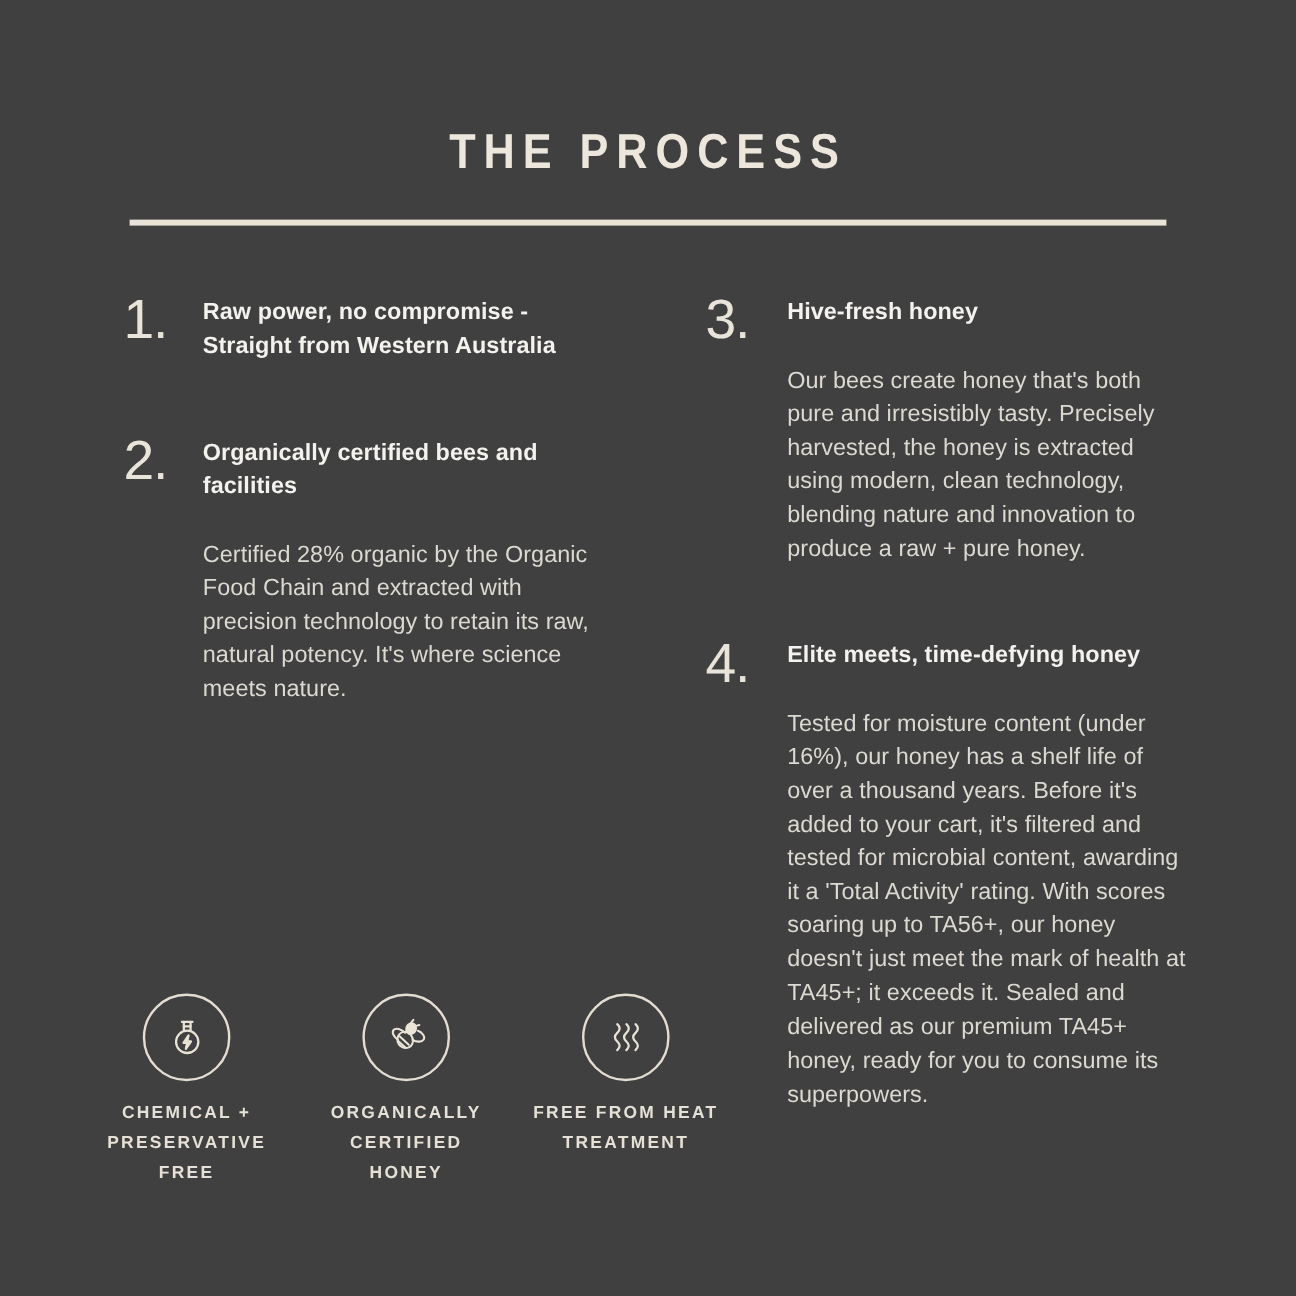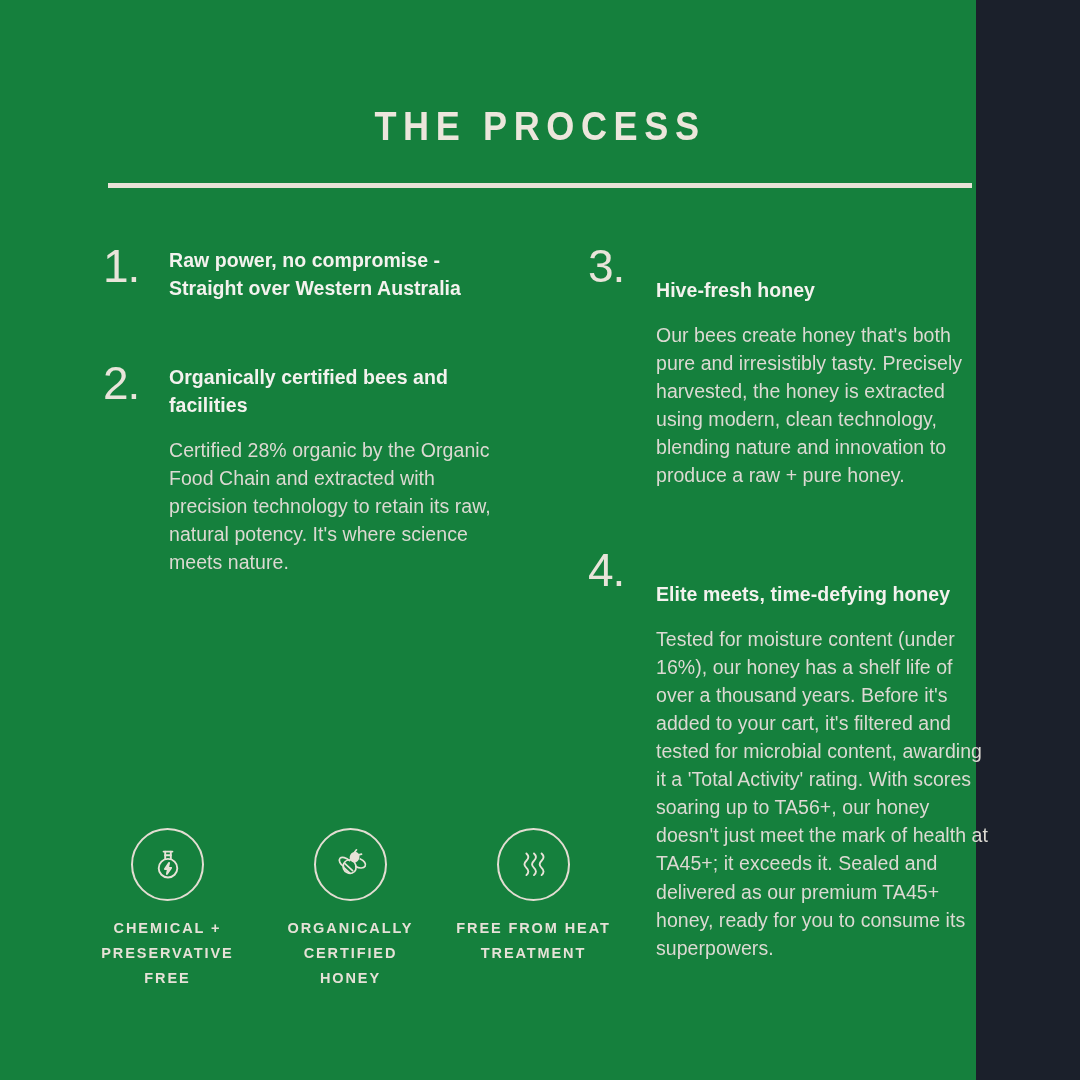--- a/index.html
+++ b/index.html
@@ -12,23 +12,23 @@
   }
 
   body {
     font-family:"Liberation Sans", sans-serif;
     color:#e8e4dc;
     -webkit-font-smoothing:antialiased;
   }
 
   .page {
     position:relative;
-    width:976px;
+    width:1080px;
     height:1080px;
-    background:#15803d;
+    background:#404040;
   }
 
   
   .title {
     position:absolute;
     top:103px;
     left:0;
     width:1080px;
     text-align:center;
     font-size:41px;
@@ -82,37 +82,37 @@
 
   .item-title {
     font-size:19.5px;
     font-weight:700;
     line-height:1.42;
     color:#f4f2ee;
     letter-spacing:0.05px;
   }
 
   .item-text {
-    margin-top:16px;
+    margin-top:28px;
     font-size:19.5px;
     font-weight:400;
     line-height:1.44;
     color:#dcd9d2;
     letter-spacing:0.05px;
   }
   .col-left  .item-text { max-width:330px; }
   .col-right .item-text { max-width:333px; }
   .col-left  .item-title { max-width:330px; }
-  .col-right .item-title { max-width:333px;margin-top:30px; }
+  .col-right .item-title { max-width:333px; }
 
   
   .badges {
     position:absolute;
     top:828px;
-    left:76px;
+    left:64px;
     display:flex;
   }
   .badge {
     width:183px;
     text-align:center;
   }
   .badge-icon {
     width:73px;
     height:73px;
     margin:0 auto;
@@ -141,21 +141,21 @@
   <div class="title">THE PROCESS</div>
   <div class="divider"></div>
 
   <div class="columns">
 
     <div class="col col-left">
 
       <div class="item item-1">
         <div class="num">1.</div>
         <div class="body-col">
-          <div class="item-title">Raw power, no compromise - Straight over Western Australia</div>
+          <div class="item-title">Raw power, no compromise - Straight from Western Australia</div>
         </div>
       </div>
 
       <div class="item item-2">
         <div class="num">2.</div>
         <div class="body-col">
           <div class="item-title">Organically certified bees and facilities</div>
           <div class="item-text">Certified 28% organic by the Organic Food Chain and extracted with precision technology to retain its raw, natural potency. It's where science meets nature.</div>
         </div>
       </div>

